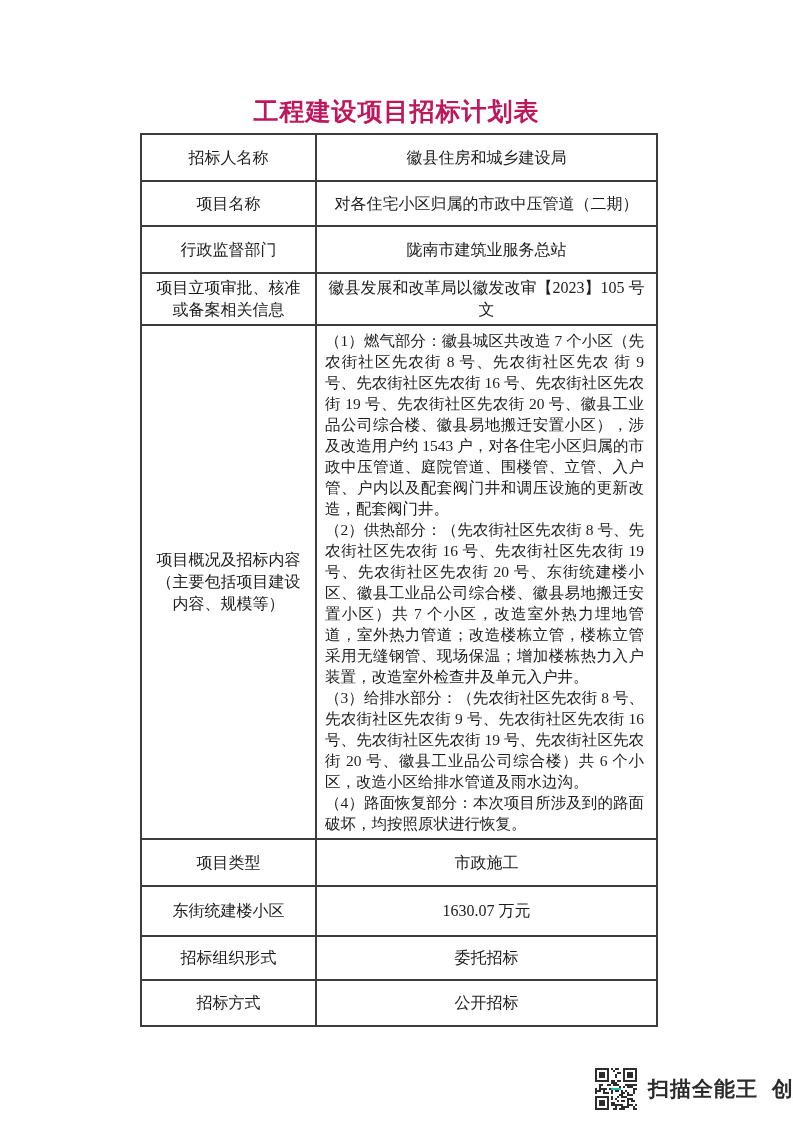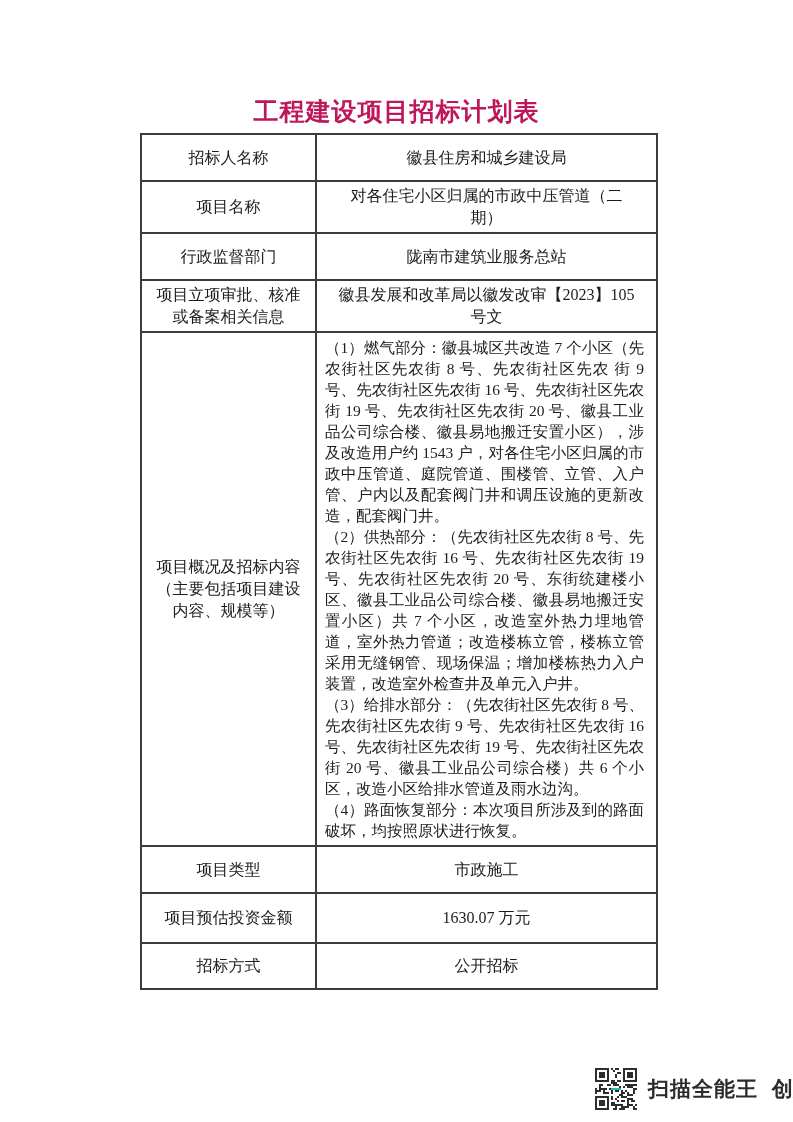--- a/index.html
+++ b/index.html
@@ -41,21 +41,21 @@
   col.c-value { width: 341px; }
   td.label-cell {
     text-align: center;
     vertical-align: middle;
     padding: 3px 12px;
     line-height: 22px;
   }
   td.value-cell {
     text-align: center;
     vertical-align: middle;
-    padding: 3px 21px;
+    padding: 3px 11px;
     line-height: 22px;
   }
   tr.r1 { height: 47px; }
   tr.r2 { height: 45px; }
   tr.r3 { height: 47px; }
   tr.r4 { height: 43px; }
   tr.r5 { height: 451px; }
   tr.r6 { height: 47px; }
   tr.r7 { height: 50px; }
   tr.r8 { height: 44px; }
@@ -130,22 +130,26 @@
         <p>（2）供热部分：（先农街社区先农街 8 号、先农街社区先农街 16 号、先农街社区先农街 19 号、先农街社区先农街 20 号、东街统建楼小区、徽县工业品公司综合楼、徽县易地搬迁安置小区）共 7 个小区，改造室外热力埋地管道，室外热力管道；改造楼栋立管，楼栋立管采用无缝钢管、现场保温；增加楼栋热力入户装置，改造室外检查井及单元入户井。</p>
         <p>（3）给排水部分：（先农街社区先农街 8 号、先农街社区先农街 9 号、先农街社区先农街 16 号、先农街社区先农街 19 号、先农街社区先农街 20 号、徽县工业品公司综合楼）共 6 个小区，改造小区给排水管道及雨水边沟。</p>
         <p>（4）路面恢复部分：本次项目所涉及到的路面破坏，均按照原状进行恢复。</p>
       </td>
     </tr>
     <tr class="r6">
       <td class="label-cell">项目类型</td>
       <td class="value-cell">市政施工</td>
     </tr>
     <tr class="r7">
-      <td class="label-cell">项目预估投资金额</td>
+      <td class="label-cell">东街统建楼小区</td>
       <td class="value-cell">1630.07 万元</td>
+    </tr>
+    <tr class="r8">
+      <td class="label-cell">招标组织形式</td>
+      <td class="value-cell">委托招标</td>
     </tr>
     <tr class="r9">
       <td class="label-cell">招标方式</td>
       <td class="value-cell">公开招标</td>
     </tr>
   </tbody>
 </table>
 
 <div class="footer-mark">
   <div class="qr-box" id="qr-box">

